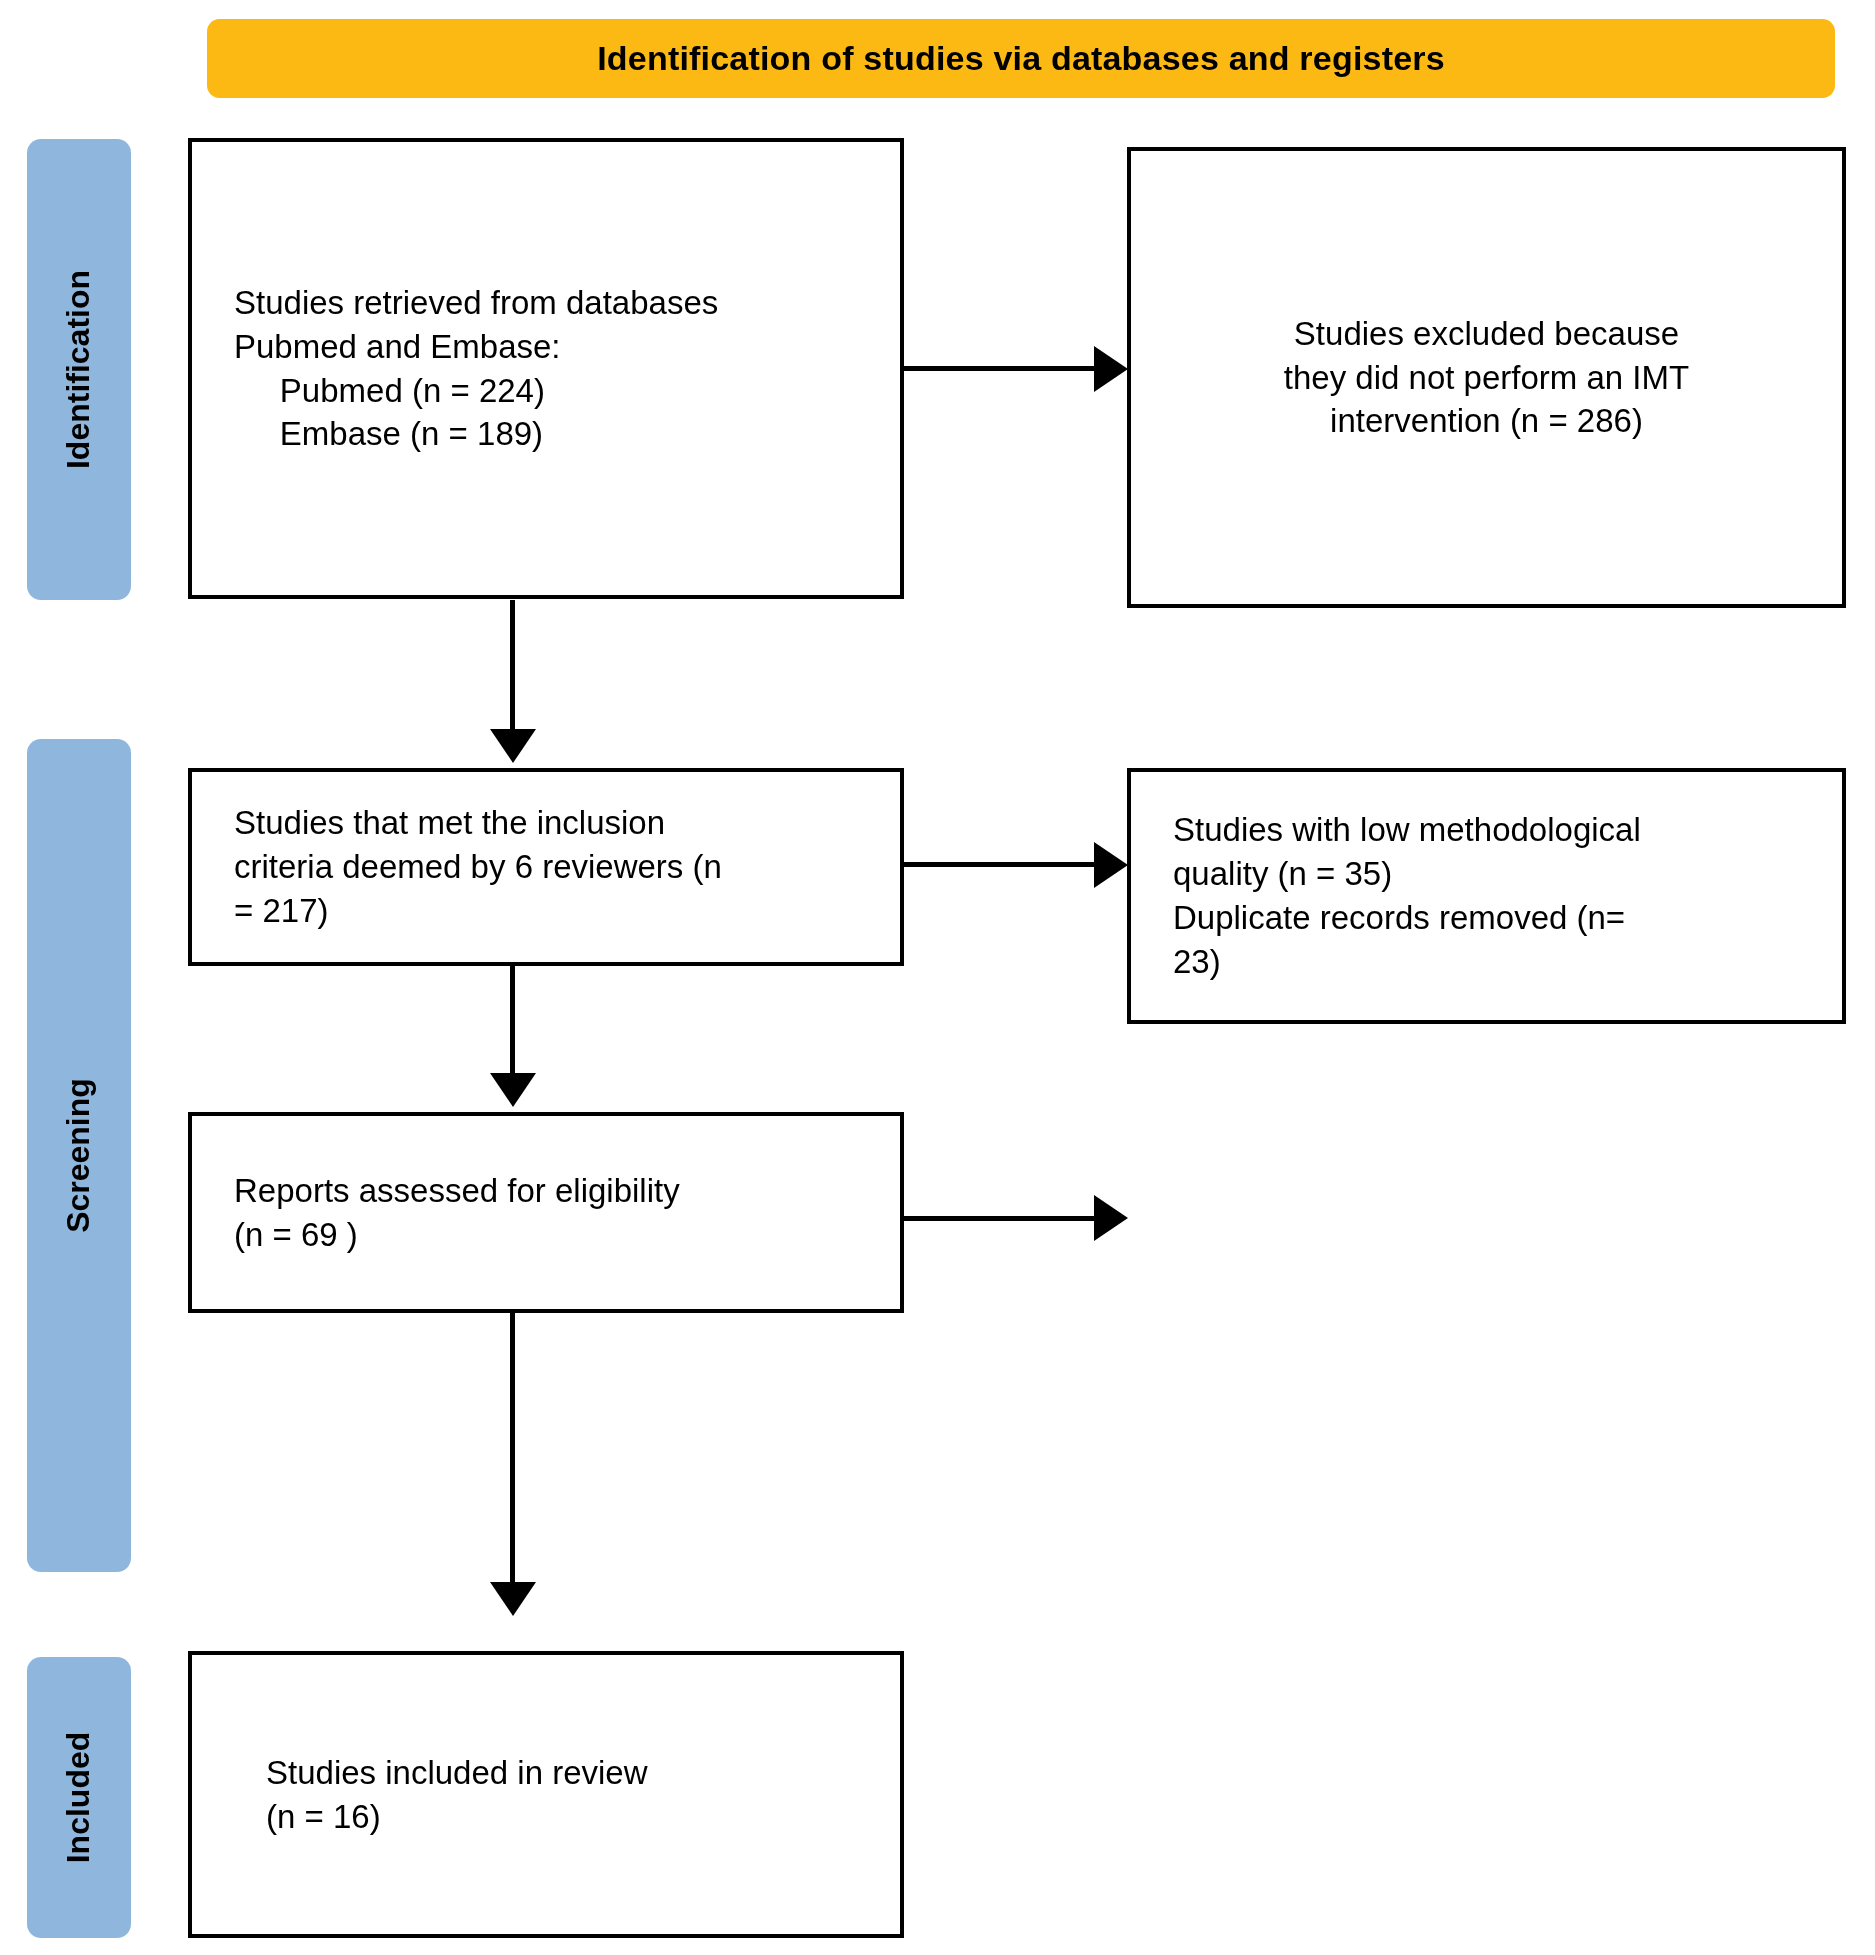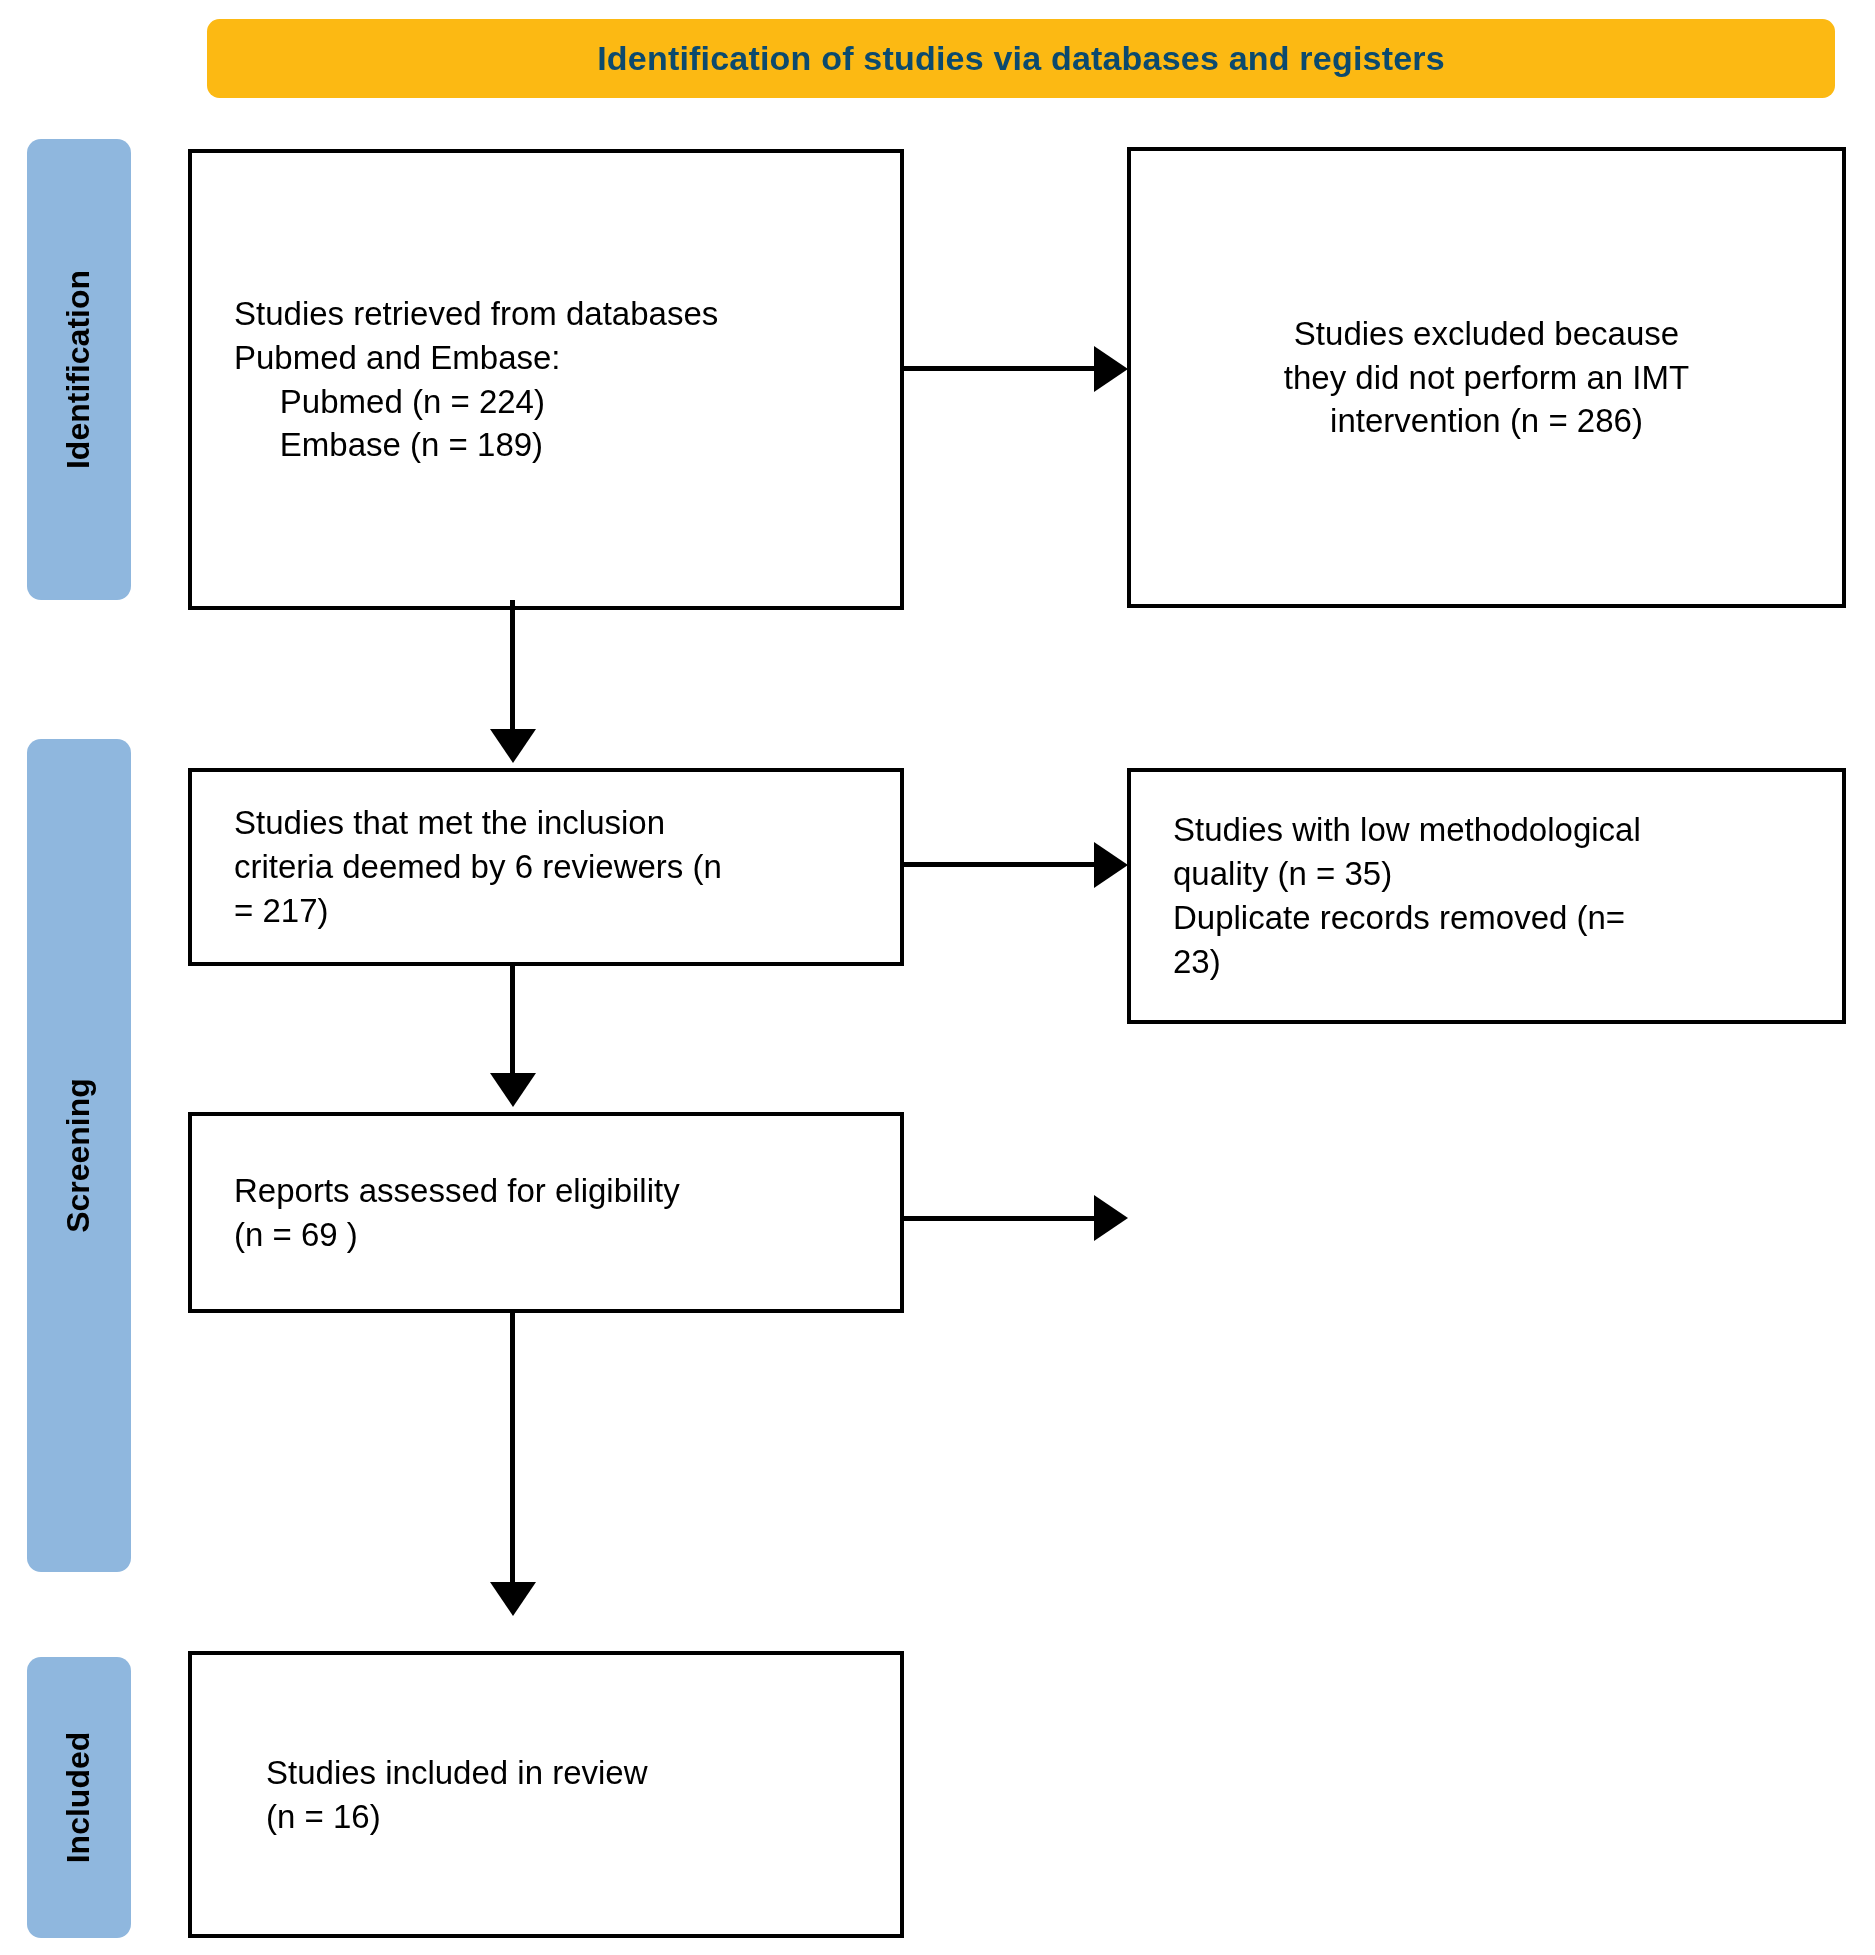--- a/index.html
+++ b/index.html
@@ -28,21 +28,21 @@
     background: #fcb913;
     border-radius: 12.4px;
     display: flex;
     align-items: center;
     justify-content: center;
     box-sizing: border-box;
   }
   .banner-title {
     font-size: 34px;
     font-weight: bold;
-    color: #0c4a6e;
+    color: #000000;
     letter-spacing: 0.2px;
     text-align: center;
   }
 
   
   .stage {
     position: absolute;
     width: 104px;
     background: #8fb7de;
     border-radius: 14px;
@@ -79,21 +79,21 @@
     padding: 0 0 0 42px;
     white-space: pre-wrap;
   }
   .box.center .txt {
     text-align: center;
     padding: 0 37px;
     width: 100%;
   }
 
   
-  #box-retrieved { left: 188px;  top: 149px; width: 716px;  height: 461px; }
+  #box-retrieved { left: 188px;  top: 138px; width: 716px;  height: 461px; }
   #box-excluded-imt { left: 1127px; top: 139px; width: 719px; height: 461px; margin-top: 8px; }
 
   
   #box-inclusion  { left: 188px;  top: 768px; width: 716px; height: 198px; }
   #box-low-qual   { left: 1127px; top: 768px; width: 719px; height: 256px; }
 
   
   #box-eligibility { left: 188px;  top: 1112px; width: 716px; height: 201px; }
   #box-reports-exc { left: 1127px; top: 1112px; width: 719px; height: 443px; }
 

